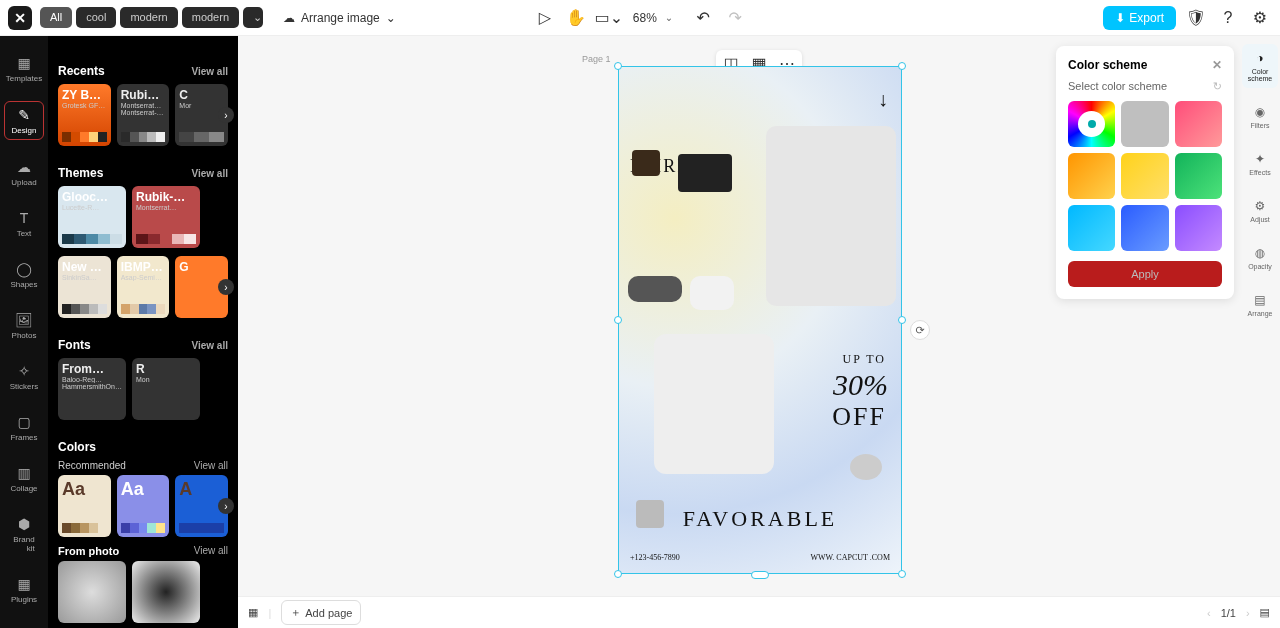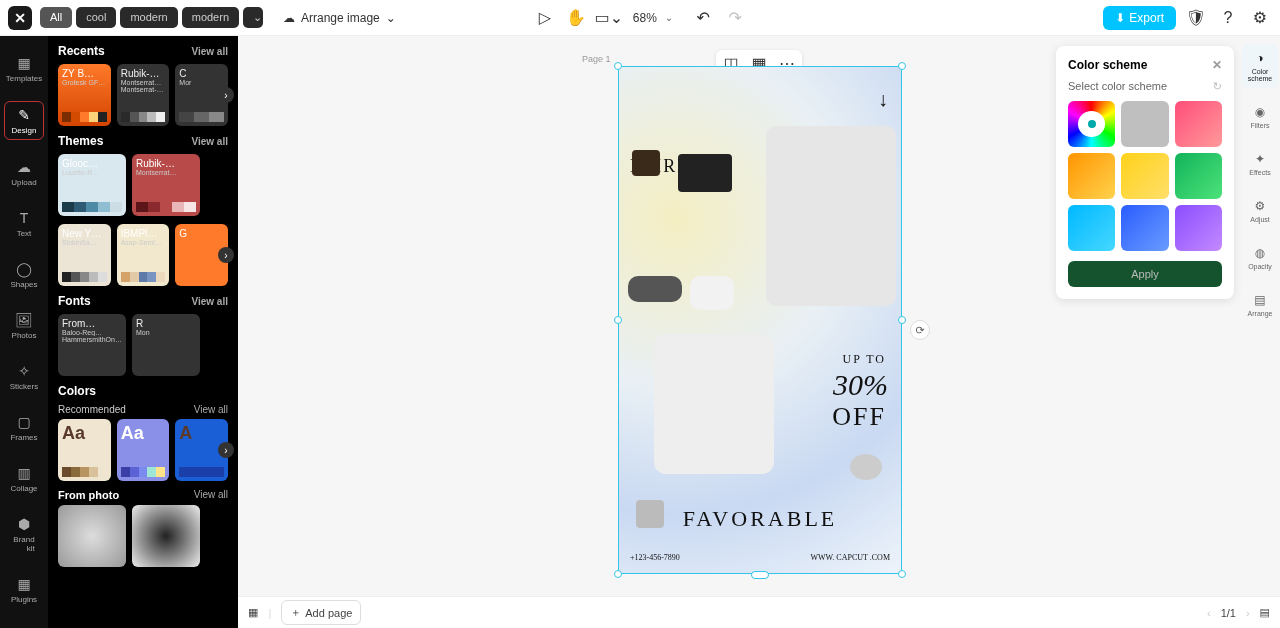--- a/index.html
+++ b/index.html
@@ -20,27 +20,27 @@
 .export-btn { background: #00c4ff; color: #fff; padding: 5px 12px; border-radius: 6px; font-size: 12px; display: flex; align-items: center; gap: 4px; }
 
 
 .leftrail { position: absolute; left: 0; top: 36px; bottom: 0; width: 48px; background: #111; display: flex; flex-direction: column; align-items: center; padding-top: 14px; gap: 14px; }
 .rail-item { color: #aaa; font-size: 8px; display: flex; flex-direction: column; align-items: center; gap: 2px; cursor: pointer; padding: 4px 2px; border-radius: 6px; width: 40px; }
 .rail-item.active { color: #fff; border: 1px solid #b33; }
 .rail-icon { width: 18px; height: 18px; display: flex; align-items: center; justify-content: center; font-size: 14px; }
 
 
 .designpanel { position: absolute; left: 48px; top: 36px; bottom: 0; width: 190px; background: #000; color: #fff; padding: 8px 10px; overflow-y: auto; }
-.dp-section-title { font-size: 12px; font-weight: 600; margin-top: 0; margin-bottom: 6px; display: flex; justify-content: space-between; align-items: center; }
+.dp-section-title { font-size: 12px; font-weight: 600; margin-top: 20px; margin-bottom: 6px; display: flex; justify-content: space-between; align-items: center; }
 .dp-viewall { font-size: 10px; color: #aaa; }
 .dp-row { display: flex; gap: 6px; margin-bottom: 8px; position: relative; }
 .dp-card { width: 68px; height: 62px; background: #2a2a2a; border-radius: 6px; overflow: hidden; position: relative; font-size: 8px; padding: 4px; }
 .dp-card.orange { background: linear-gradient(#ff7a2a,#d34400); }
 .dp-card.gray { background: #333; }
-.dp-card-title { font-weight: 400; font-size: 10px; white-space: nowrap; overflow: hidden; text-overflow: ellipsis; }
+.dp-card-title { font-weight: 700; font-size: 12px; white-space: nowrap; overflow: hidden; text-overflow: ellipsis; }
 .dp-card-sub { font-size: 7px; color: #ccc; white-space: nowrap; overflow: hidden; text-overflow: ellipsis; }
 .dp-card-swatches { position: absolute; bottom: 4px; left: 4px; right: 4px; height: 10px; display: flex; }
 .dp-card-swatches span { flex: 1; }
 .dp-next { position: absolute; right: -6px; top: 50%; transform: translateY(-50%); width: 16px; height: 16px; background: #333; border-radius: 50%; display: flex; align-items: center; justify-content: center; font-size: 10px; }
 .dp-subheading { font-size: 10px; color: #ccc; margin: 4px 0; display: flex; justify-content: space-between; }
 .arrow-annot { position: absolute; left: 48px; top: 40px; width: 18px; height: 60px; pointer-events: none; }
 
 
 .canvas-area { position: absolute; left: 238px; right: 0; top: 36px; bottom: 32px; background: #f6f6f6; }
 .page-label { font-size: 9px; color: #999; position: absolute; left: 344px; top: 18px; }
@@ -82,21 +82,21 @@
 
 .rightpanel { position: absolute; right: 46px; top: 46px; width: 178px; background: #fff; border-radius: 8px; box-shadow: 0 2px 10px rgba(0,0,0,.1); padding: 12px; }
 .rp-header { display: flex; justify-content: space-between; align-items: center; font-size: 12px; font-weight: 600; margin-bottom: 8px; }
 .rp-close { color: #999; cursor: pointer; }
 .rp-sub { font-size: 11px; color: #666; margin-bottom: 8px; display: flex; justify-content: space-between; }
 .swatches { display: grid; grid-template-columns: repeat(3, 1fr); gap: 6px; }
 .sw { height: 46px; border-radius: 6px; cursor: pointer; }
 .sw-wheel { background: conic-gradient(red,yellow,lime,cyan,blue,magenta,red); position: relative; }
 .sw-wheel::after { content: ""; position: absolute; inset: 10px; background: #fff; border-radius: 50%; }
 .sw-wheel::before { content: ""; position: absolute; left: 50%; top: 50%; width: 8px; height: 8px; background: #0aa; border-radius: 50%; transform: translate(-50%,-50%); z-index: 2; }
-.apply-btn { margin-top: 10px; width: 100%; padding: 7px 0; text-align: center; font-size: 11px; color: #bbb; background: #14532d; border-radius: 6px; }
+.apply-btn { margin-top: 10px; width: 100%; padding: 7px 0; text-align: center; font-size: 11px; color: #bbb; background: #b91c1c; border-radius: 6px; }
 
 
 .rightrail { position: absolute; right: 0; top: 44px; width: 40px; display: flex; flex-direction: column; align-items: center; gap: 10px; }
 .rr-item { font-size: 7px; color: #666; display: flex; flex-direction: column; align-items: center; gap: 2px; padding: 6px 2px; border-radius: 6px; width: 36px; cursor: pointer; }
 .rr-item.active { background: #eef6fa; color: #222; }
 .rr-icon { width: 16px; height: 16px; display: flex; align-items: center; justify-content: center; font-size: 12px; }
 
 
 .bottombar { position: absolute; left: 238px; right: 0; bottom: 0; height: 32px; background: #fff; border-top: 1px solid #eee; display: flex; align-items: center; padding: 0 10px; font-size: 11px; color: #444; }
 .bb-left { display: flex; gap: 10px; align-items: center; }

